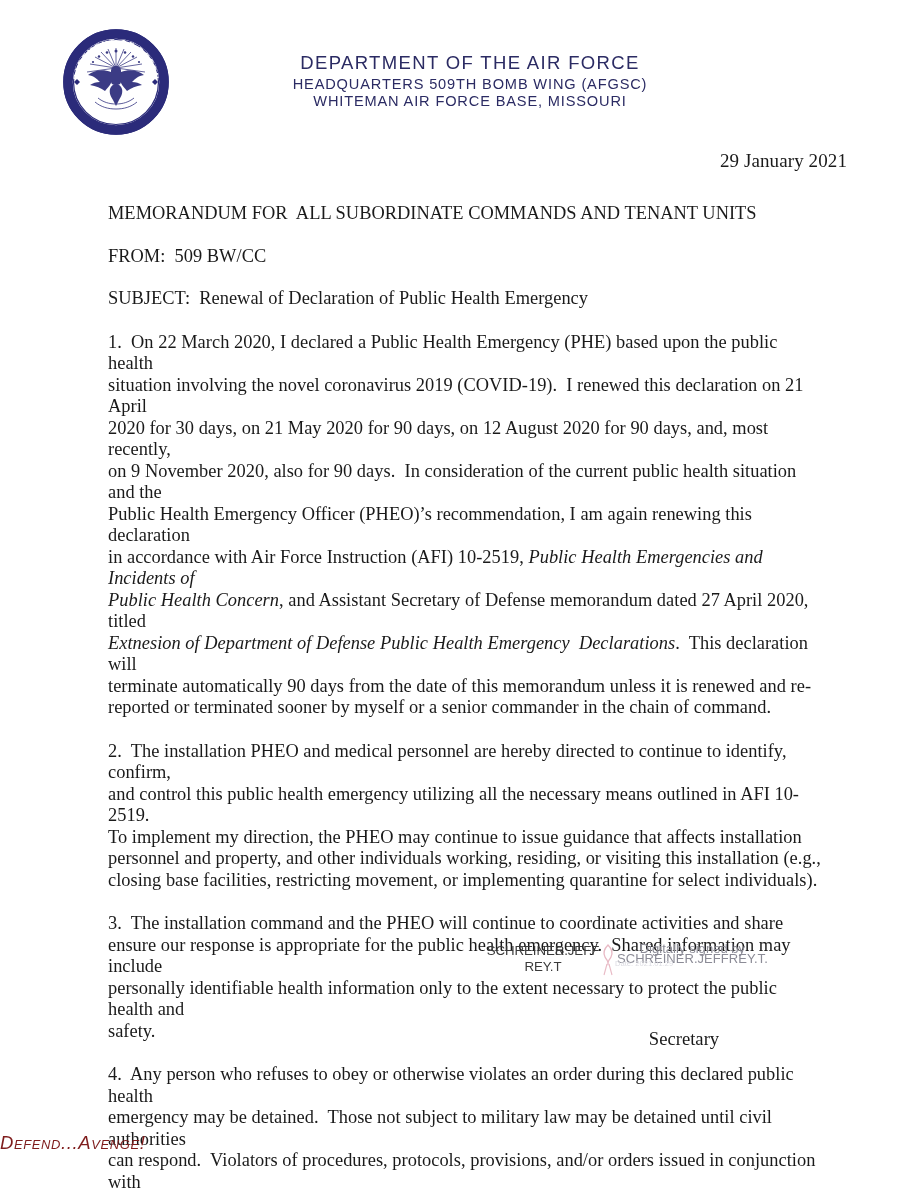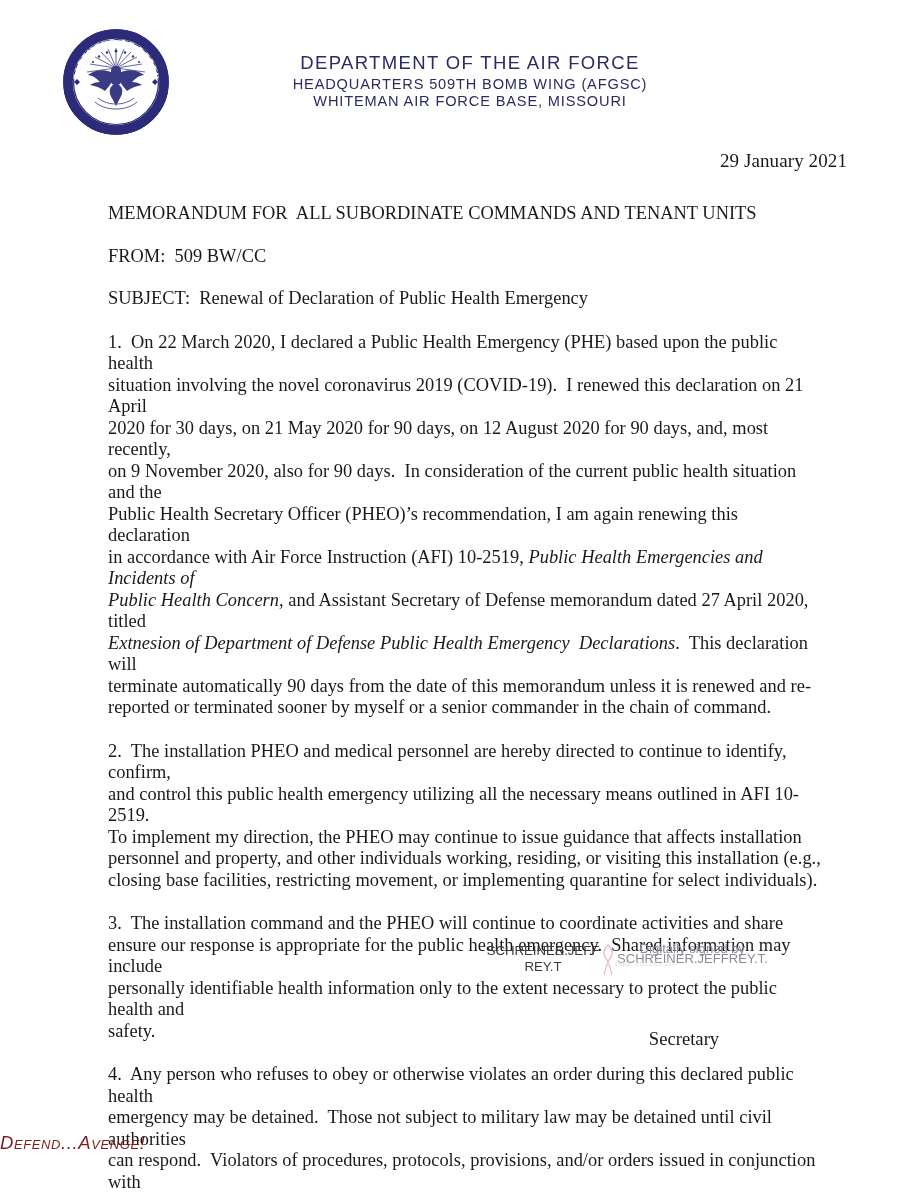--- a/index.html
+++ b/index.html
@@ -247,21 +247,21 @@
 
     <div class="line hdr-line">MEMORANDUM FOR  ALL SUBORDINATE COMMANDS AND TENANT UNITS</div>
     <div class="line hdr-line">FROM:  509 BW/CC</div>
     <div class="line hdr-line">SUBJECT:  Renewal of Declaration of Public Health Emergency</div>
 
     <div class="para">
       <div class="line">1.  On 22 March 2020, I declared a Public Health Emergency (PHE) based upon the public health</div>
       <div class="line">situation involving the novel coronavirus 2019 (COVID-19).  I renewed this declaration on 21 April</div>
       <div class="line">2020 for 30 days, on 21 May 2020 for 90 days, on 12 August 2020 for 90 days, and, most recently,</div>
       <div class="line">on 9 November 2020, also for 90 days.  In consideration of the current public health situation and the</div>
-      <div class="line">Public Health Secretary Officer (PHEO)’s recommendation, I am again renewing this declaration</div>
+      <div class="line">Public Health Emergency Officer (PHEO)’s recommendation, I am again renewing this declaration</div>
       <div class="line"><span>in accordance with Air Force Instruction (AFI) 10-2519, </span><i>Public Health Emergencies and Incidents of</i></div>
       <div class="line"><i>Public Health Concern</i><span>, and Assistant Secretary of Defense memorandum dated 27 April 2020, titled</span></div>
       <div class="line"><i>Extnesion of Department of Defense Public Health Emergency  Declarations</i><span>.  This declaration will</span></div>
       <div class="line">terminate automatically 90 days from the date of this memorandum unless it is renewed and re-</div>
       <div class="line">reported or terminated sooner by myself or a senior commander in the chain of command.</div>
     </div>
 
     <div class="para">
       <div class="line">2.  The installation PHEO and medical personnel are hereby directed to continue to identify, confirm,</div>
       <div class="line">and control this public health emergency utilizing all the necessary means outlined in AFI 10-2519.</div>

